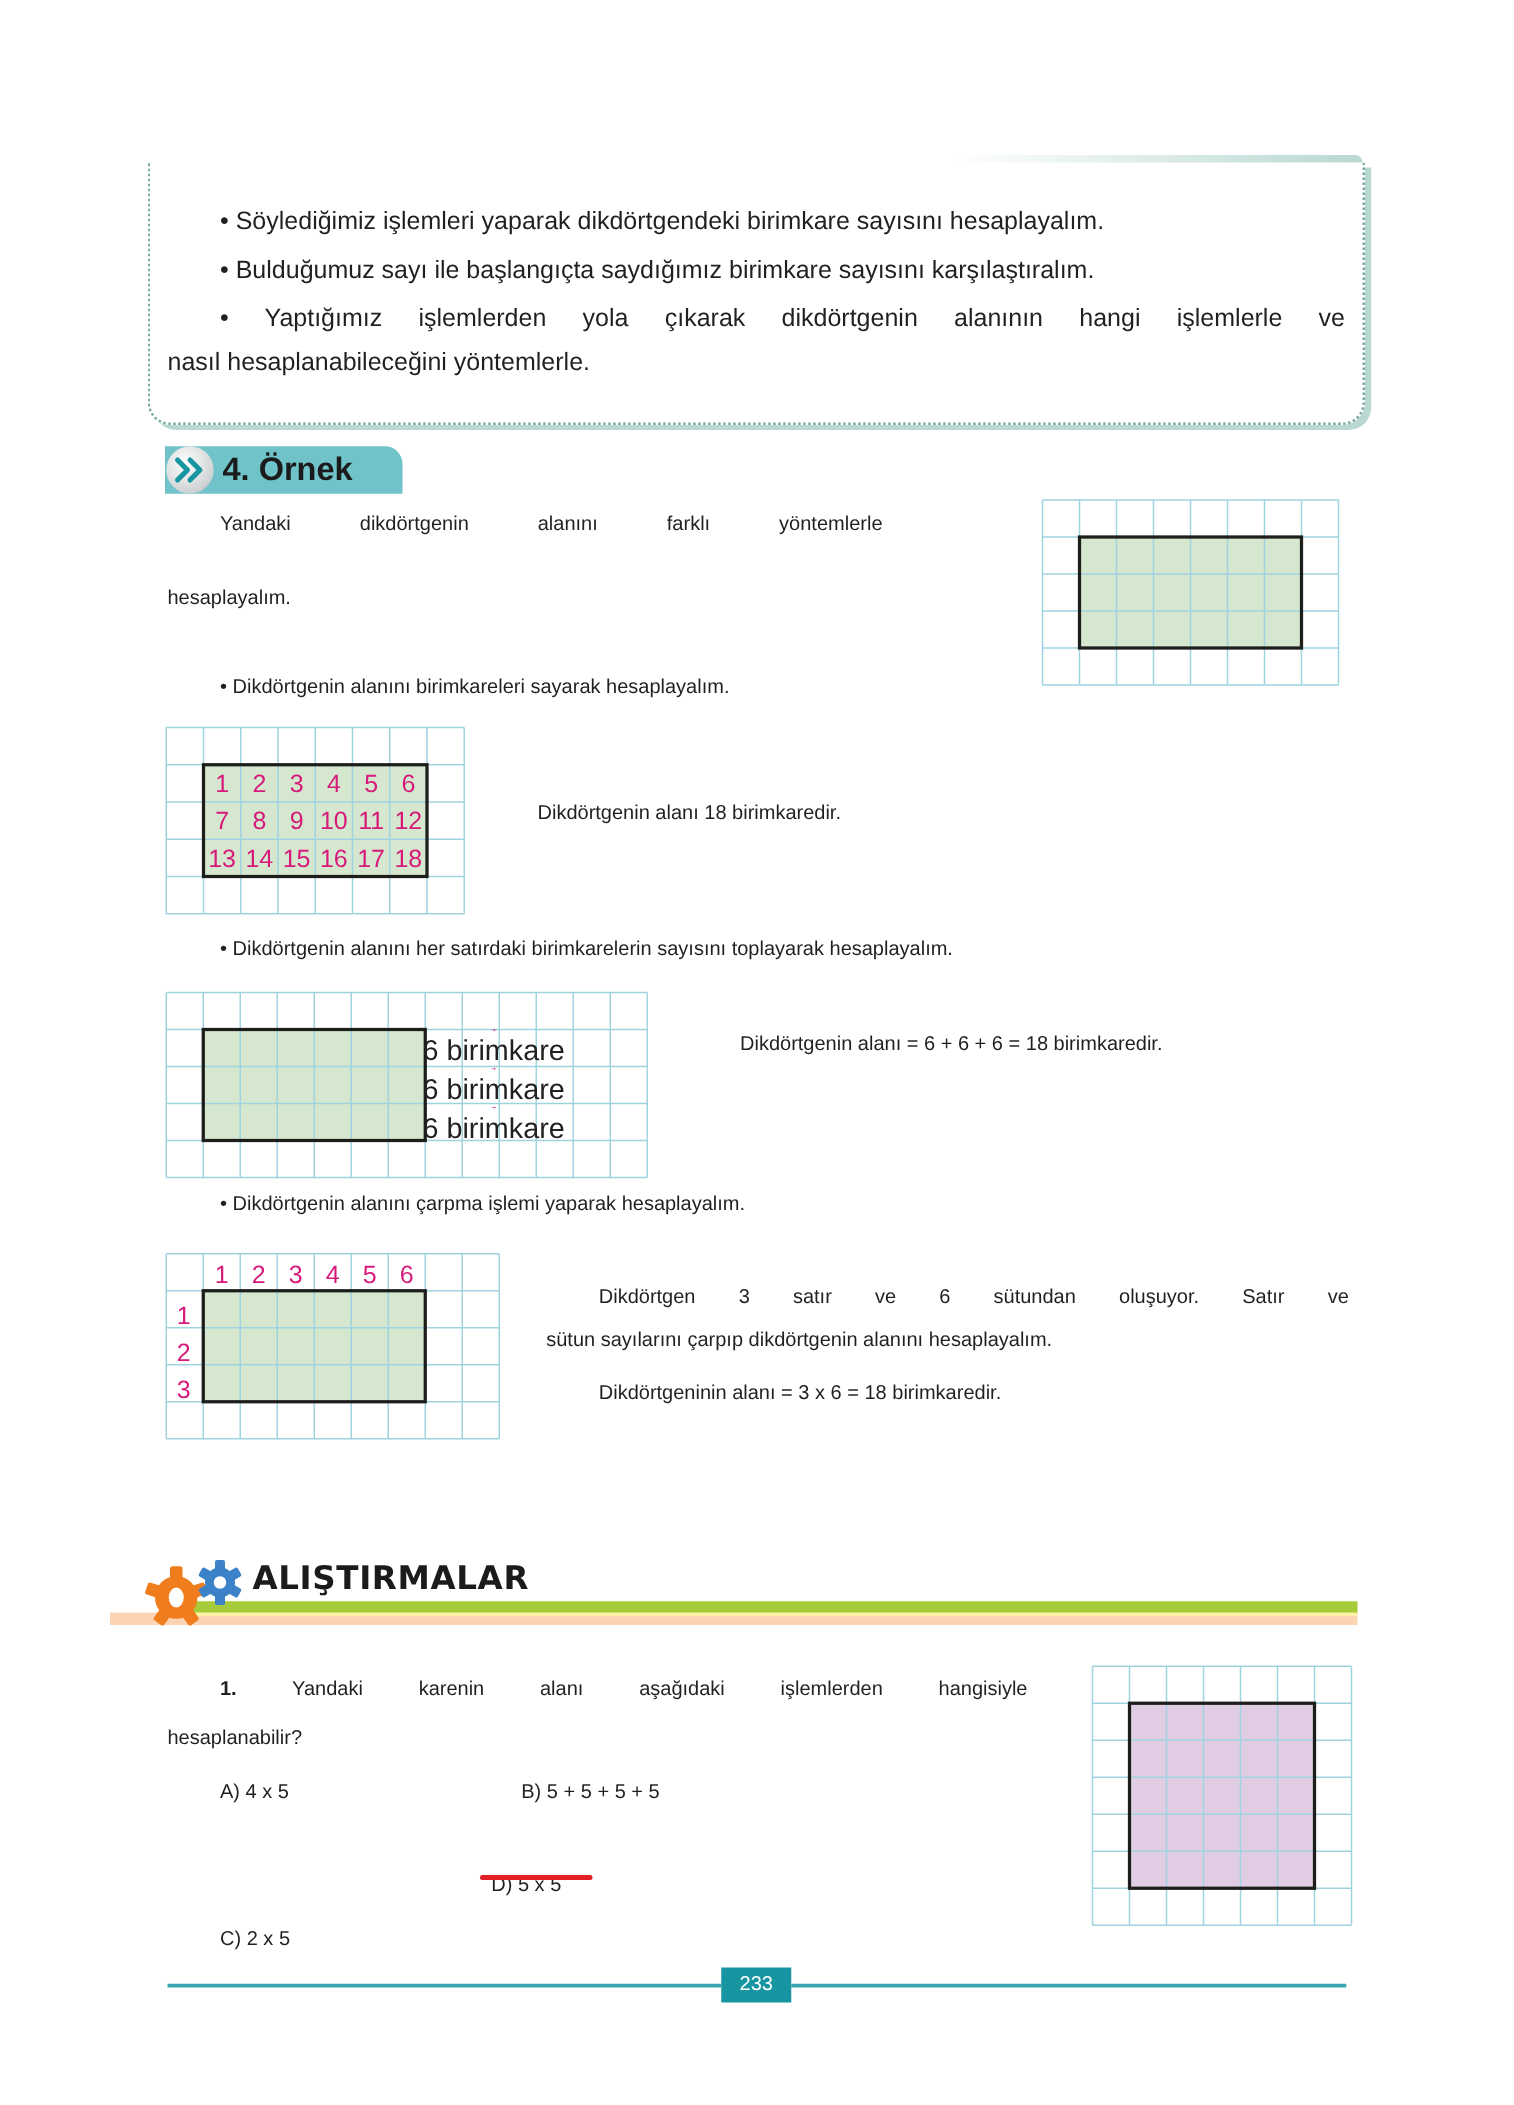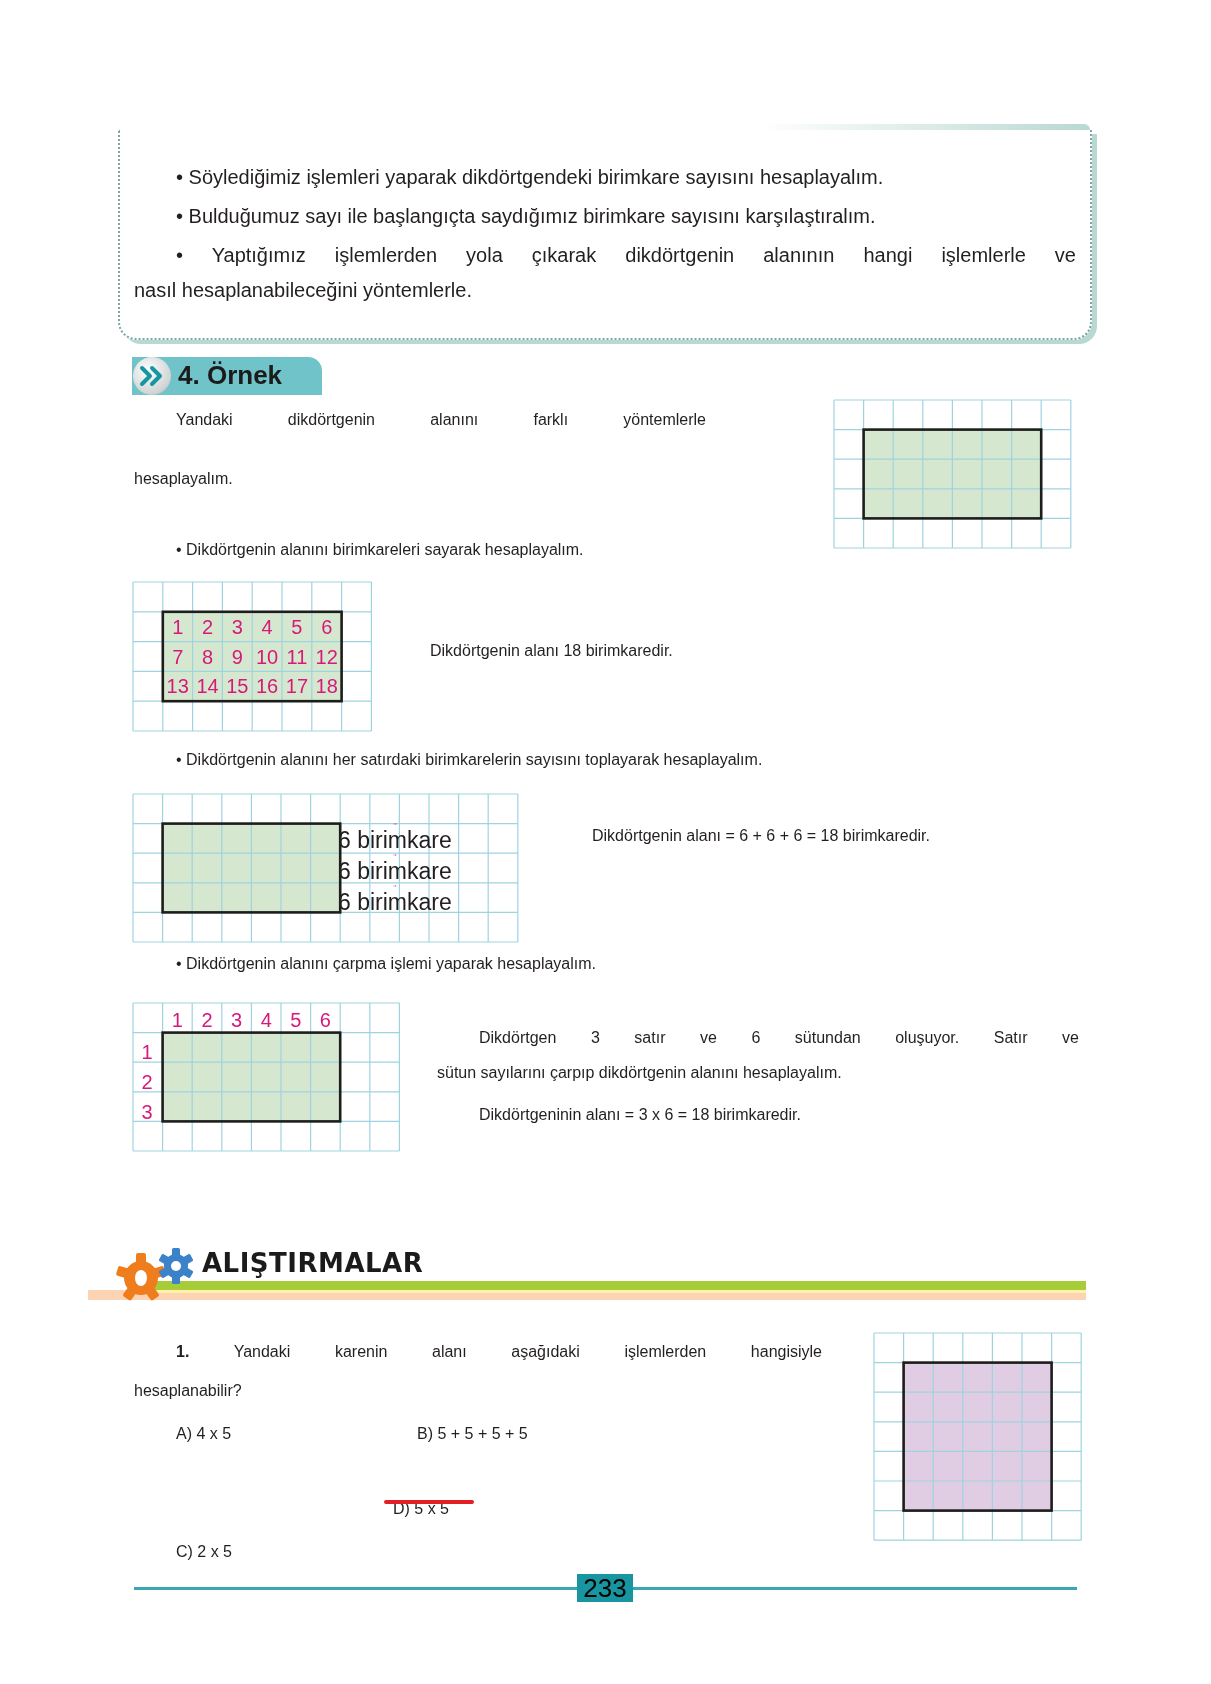--- a/index.html
+++ b/index.html
@@ -63,22 +63,22 @@
   }
   .gear { position: absolute; }
 
   .answer-underline {
     left: 384px; top: 1500px; width: 90px; height: 4px; background: #e31e24; border-radius: 2px;
   }
 
   
   .foot-line { top: 1587px; height: 3px; background: #3aa5b3; }
   .page-num {
-    left: 577px; top: 1574px; width: 56px; height: 28px; background: #1796a1; color: #000000;
-    font-size: 26px; display: flex; align-items: center; justify-content: center;
+    left: 577px; top: 1574px; width: 56px; height: 28px; background: #1796a1; color: #ffffff;
+    font-size: 16px; display: flex; align-items: center; justify-content: center;
   }
 </style>
 </head>
 <body>
 
 <div class="abs infobox"></div>
 <div class="abs infobox-topline"></div>
 <div class="abs info-line" style="left:176px; top:165px;">• Söylediğimiz işlemleri yaparak dikdörtgendeki birimkare sayısını hesaplayalım.</div>
 <div class="abs info-line" style="left:176px; top:204px;">• Bulduğumuz sayı ile başlangıçta saydığımız birimkare sayısını karşılaştıralım.</div>
 <div class="abs info-line justify" style="left:176px; top:243px; width:900px;">• Yaptığımız işlemlerden yola çıkarak dikdörtgenin alanının hangi işlemlerle ve</div>

